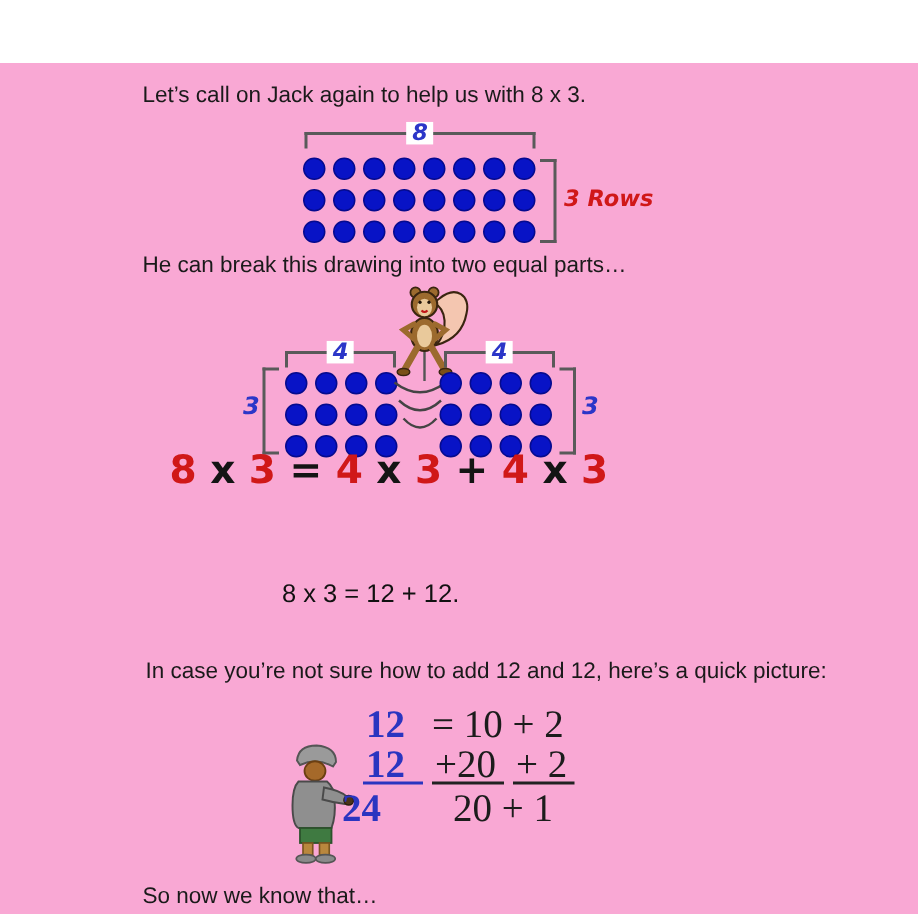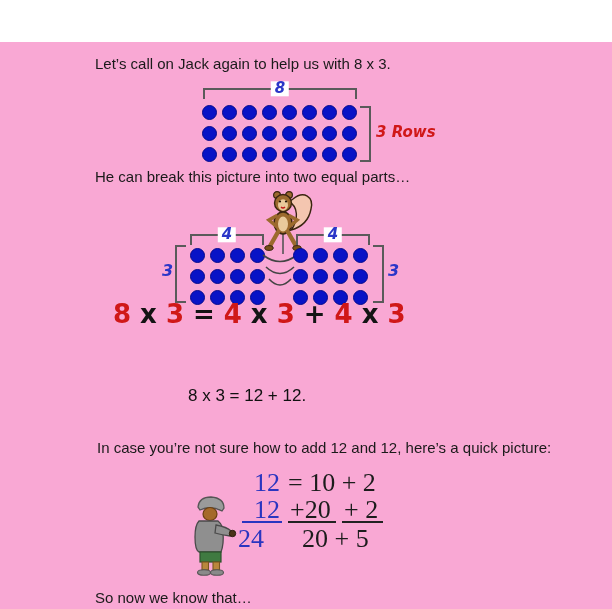--- a/index.html
+++ b/index.html
@@ -30,21 +30,21 @@
   .hand-eq{display:flex;gap:9px;font:bold 26px "DejaVu Sans",sans-serif;line-height:1;}
   .hand-eq .tok-red{color:var(--red,#d01818);}
   .hand-eq .tok-dark{color:#141414;}
 
   
   .add-num{font-family:"Liberation Serif",serif;font-size:26px;line-height:1;white-space:nowrap;}
   .add-blue{color:var(--addition-blue,#2a35c0);}
   .add-dark{color:#1c1c1c;}
   .sum-bar{height:2px;background:#222;}
   .sum-bar.blue{background:var(--addition-blue,#2a35c0);}
-  .right-align{text-align:right;}
+  .right-align{text-align:left;font-weight:bold;}
 </style>
 </head>
 <body>
 
 <div id="page">
 
   <div class="abs body-text" style="left:95px;top:13px;">Let’s call on Jack again to help us with 8 x 3.</div>
 
   <div class="abs bracket-top" style="left:203px;top:46px;width:150px;">
     <span class="bracket-label">8</span>
@@ -71,21 +71,21 @@
       <div class="dot"></div>
       <div class="dot"></div>
       <div class="dot"></div>
       <div class="dot"></div>
       <div class="dot"></div>
       <div class="dot"></div>
     </div>
   <div class="abs bracket-right" style="left:360px;top:64px;height:52px;"></div>
   <div class="abs rows-label" style="left:376px;top:83px;">3 Rows</div>
 
-  <div class="abs body-text" style="left:95px;top:126px;">He can break this picture into two equal parts…</div>
+  <div class="abs body-text" style="left:95px;top:126px;">He can break this drawing into two equal parts…</div>
 
   <svg class="abs" style="left:256px;top:147px;" width="60" height="66" viewBox="0 0 60 66">
     <line x1="27" y1="44" x2="27" y2="65" stroke="#555" stroke-width="1.6"></line>
     <path d="M37,10 C48,1 58,8 55,20 C53,31 46,38 35,41 C43,31 42,17 33,13 Z" fill="#f4c6b0" stroke="#3a2510" stroke-width="1.4"></path>
     <circle cx="21" cy="6" r="3.4" fill="#9c6a2e" stroke="#3a2510" stroke-width="1.2"></circle>
     <circle cx="33" cy="6" r="3.4" fill="#9c6a2e" stroke="#3a2510" stroke-width="1.2"></circle>
     <circle cx="27" cy="14" r="8.5" fill="#9c6a2e" stroke="#3a2510" stroke-width="1.4"></circle>
     <ellipse cx="27" cy="16" rx="5" ry="5.8" fill="#e9c99b"></ellipse>
     <circle cx="24" cy="12.5" r="1.1" fill="#201408"></circle>
     <circle cx="30" cy="12.5" r="1.1" fill="#201408"></circle>
@@ -183,19 +183,19 @@
 
   <div class="abs add-num add-blue right-align" style="left:244px;top:455px;width:36px;">12</div>
   <div class="abs add-num add-dark" style="left:290px;top:455px;">+20</div>
   <div class="abs add-num add-dark" style="left:344px;top:455px;">+ 2</div>
 
   <div class="abs sum-bar blue" style="left:242px;top:479px;width:40px;"></div>
   <div class="abs sum-bar" style="left:288px;top:479px;width:48px;"></div>
   <div class="abs sum-bar" style="left:342px;top:479px;width:41px;"></div>
 
   <div class="abs add-num add-blue right-align" style="left:228px;top:484px;width:36px;">24</div>
-  <div class="abs add-num add-dark" style="left:302px;top:484px;">20 + 5</div>
+  <div class="abs add-num add-dark" style="left:302px;top:484px;">20 + 1</div>
 
   <div class="abs body-text" style="left:95px;top:547px;">So now we know that…</div>
 
   <div class="abs big-eq" style="left:173px;top:576px;font-size:22px;">8 x 3 = 24</div>
 
 </div>
 
 </body></html>

